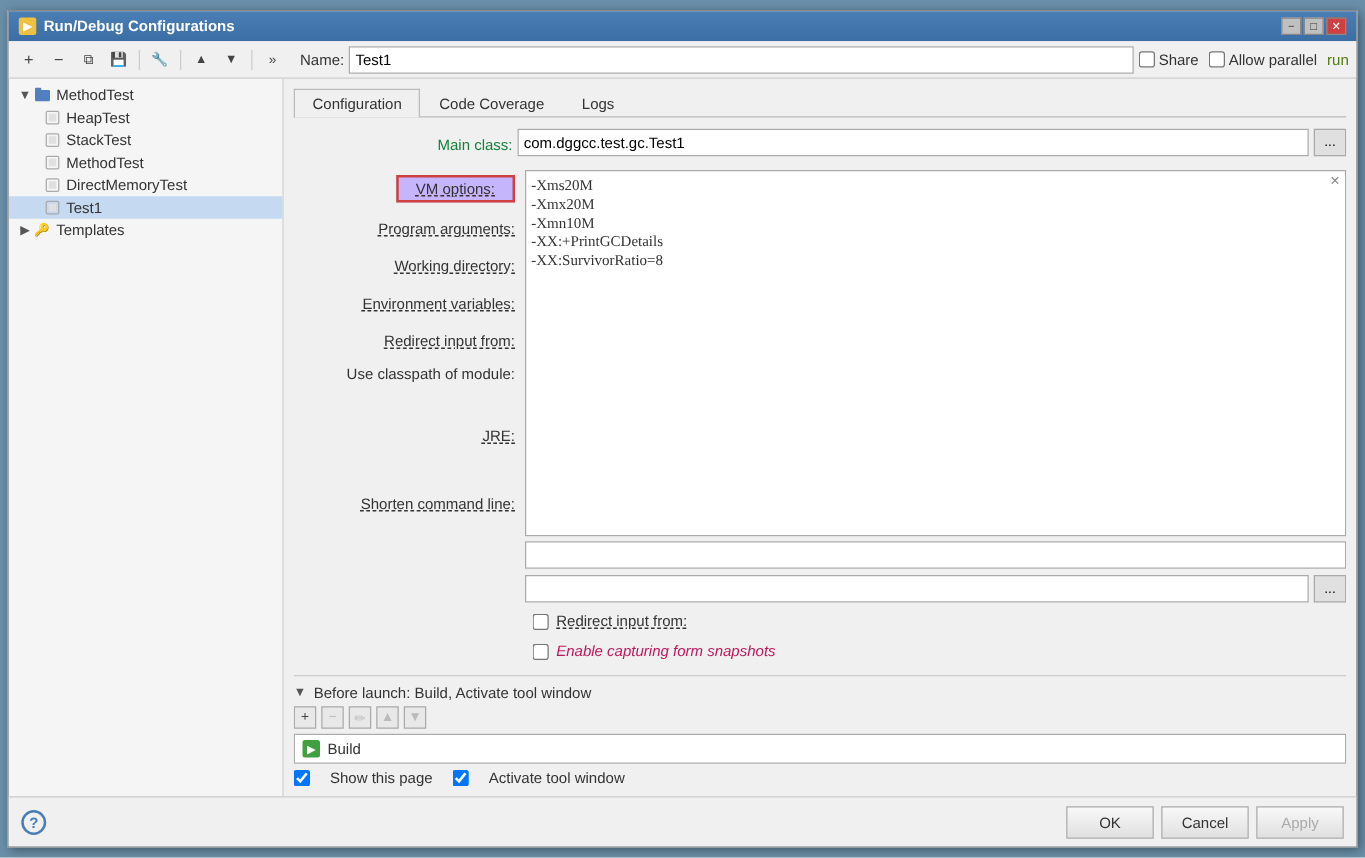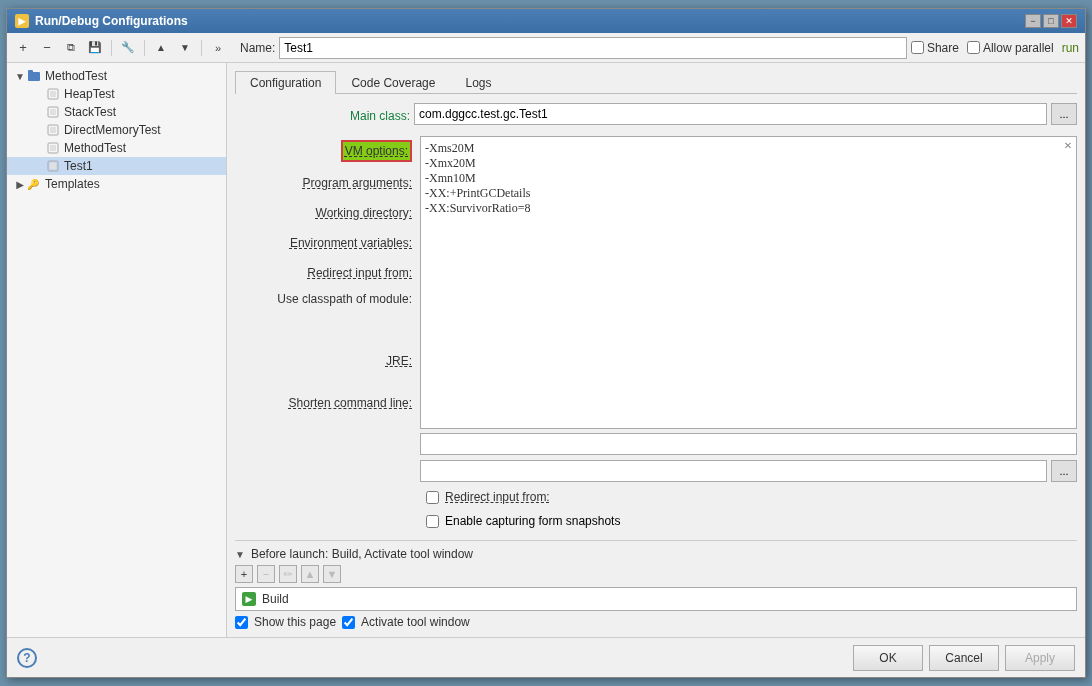--- a/index.html
+++ b/index.html
@@ -208,25 +208,25 @@
       border: 1px solid #aaa;
       background: #e0e0e0;
       cursor: pointer;
       font-size: 11px;
       display: flex;
       align-items: center;
       justify-content: center;
     }
     .vm-options-label-box {
       border: 2px solid #d04040;
-      padding: 2px 2px;
-      font-size: 12px;
-      color: #333;
-      cursor: pointer;
-      background: #84cc16;
+      padding: 2px 14px;
+      font-size: 12px;
+      color: #333;
+      cursor: pointer;
+      background: #c4b5fd;
       text-decoration: underline;
       text-decoration-style: dashed;
     }
     .vm-textarea {
       width: 100%;
       height: 100%;
       min-height: 300px;
       border: 1px solid #aaa;
       padding: 4px;
       font-size: 12px;
@@ -307,21 +307,21 @@
       border-radius: 2px;
       display: flex;
       align-items: center;
       justify-content: center;
       color: white;
       font-size: 9px;
     }
     .show-page-row {
       display: flex;
       align-items: center;
-      gap: 6px;
+      gap: 16px;
       margin-top: 4px;
       font-size: 12px;
       color: #333;
     }
     .bottom-bar {
       background: #f0f0f0;
       border-top: 1px solid #ccc;
       padding: 6px 10px;
       display: flex;
       align-items: center;
@@ -365,21 +365,21 @@
     }
     .label-cell {
       height: 30px;
       display: flex;
       align-items: center;
       justify-content: flex-end;
       padding-right: 8px;
       font-size: 12px;
       color: #333;
     }
-    .indent { padding-left: 25px; }
+    .indent { padding-left: 14px; }
   </style>
 </head>
 <body>
 
 <div class="window">
 
   <div class="title-bar">
     <div class="title-bar-left">
       <div class="title-icon">▶</div>
       <span>Run/Debug Configurations</span>
@@ -454,31 +454,31 @@
         <span>StackTest</span>
       </div>
       <div class="tree-item indent">
         <span class="expander" style="width:14px;"></span>
         <span class="item-icon">
           <svg width="12" height="12" viewBox="0 0 12 12">
             <rect x="1" y="1" width="10" height="10" rx="1" fill="none" stroke="#aaa" stroke-width="1"></rect>
             <rect x="3" y="3" width="6" height="6" rx="0" fill="#e0e0e0"></rect>
           </svg>
         </span>
-        <span>DirectMemoryTest</span>
+        <span>MethodTest</span>
       </div>
       <div class="tree-item indent">
         <span class="expander" style="width:14px;"></span>
         <span class="item-icon">
           <svg width="12" height="12" viewBox="0 0 12 12">
             <rect x="1" y="1" width="10" height="10" rx="1" fill="none" stroke="#aaa" stroke-width="1"></rect>
             <rect x="3" y="3" width="6" height="6" rx="0" fill="#e0e0e0"></rect>
           </svg>
         </span>
-        <span>MethodTest</span>
+        <span>DirectMemoryTest</span>
       </div>
       <div class="tree-item indent selected">
         <span class="expander" style="width:14px;"></span>
         <span class="item-icon">
           <svg width="12" height="12" viewBox="0 0 12 12">
             <rect x="1" y="1" width="10" height="10" rx="1" fill="none" stroke="#aaa" stroke-width="1"></rect>
             <rect x="3" y="3" width="6" height="6" rx="0" fill="#e0e0e0"></rect>
           </svg>
         </span>
         <span>Test1</span>
@@ -521,21 +521,21 @@
             <div class="label-cell">
               <span style="text-decoration:underline; text-decoration-style:dashed;">Environment variables:</span>
             </div>
             <div class="label-cell">
               <span style="text-decoration:underline; text-decoration-style:dashed;">Redirect input from:</span>
             </div>
             <div class="label-cell" style="height:50px; align-items:flex-start; padding-top:4px;">
               <span>Use classpath of module:</span>
             </div>
             <div class="label-cell" style="height:50px; align-items:flex-start; padding-top:4px;">
-              <span style="text-decoration:underline; text-decoration-style:dashed;margin-top:12px;">JRE:</span>
+              <span style="text-decoration:underline; text-decoration-style:dashed;">JRE:</span>
             </div>
             <div class="label-cell">
               <span style="text-decoration:underline; text-decoration-style:dashed;">Shorten command line:</span>
             </div>
           </div>
           <div style="flex:1; display:flex; flex-direction:column; overflow:hidden;">
 
             <div style="position:relative; flex:1; margin-bottom:2px;">
               <textarea class="vm-textarea" style="height: 100%; min-height: 290px;">-Xms20M
 -Xmx20M
@@ -557,21 +557,21 @@
 
         <div style="display:flex; align-items:center; gap:6px; margin: 2px 0;">
           <span style="width:185px; flex-shrink:0;"></span>
           <input type="checkbox" style="">
           <span style="font-size:12px; color:#333; text-decoration:underline; text-decoration-style:dashed;">Redirect input from:</span>
         </div>
 
         <div style="display:flex; align-items:center; gap:6px; margin:4px 0;">
           <span style="width:185px; flex-shrink:0;"></span>
           <input type="checkbox" style="">
-          <span style="font-size:12px; color:#000000;">Enable capturing form snapshots</span>
+          <span style="font-size:12px; color:#be185d;font-style:italic;">Enable capturing form snapshots</span>
         </div>
 
         <div class="before-launch-section">
           <div class="before-launch-header">
             <span class="expander">▼</span>
             <span>Before launch: Build, Activate tool window</span>
           </div>
           <div class="before-launch-toolbar">
             <button class="bl-btn">+</button>
             <button class="bl-btn disabled">−</button>

